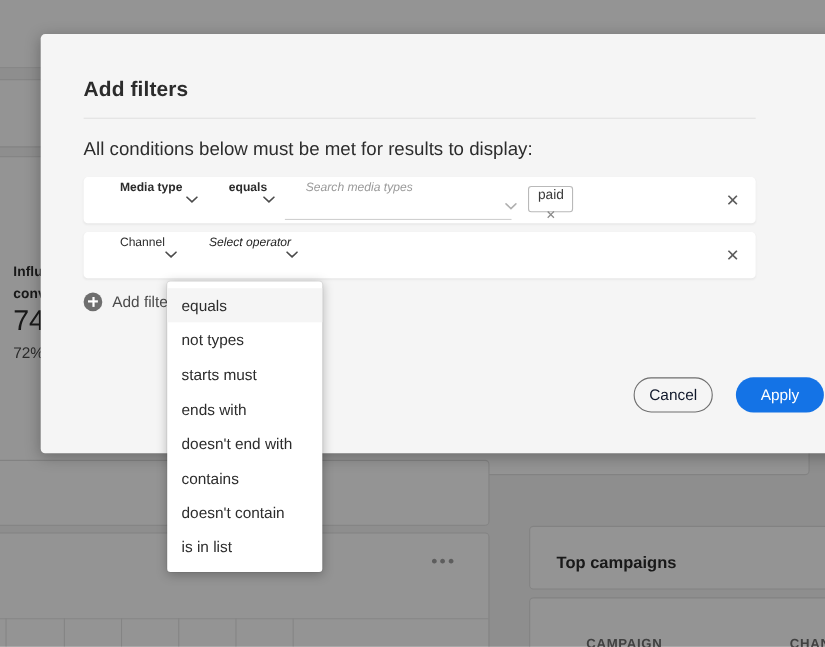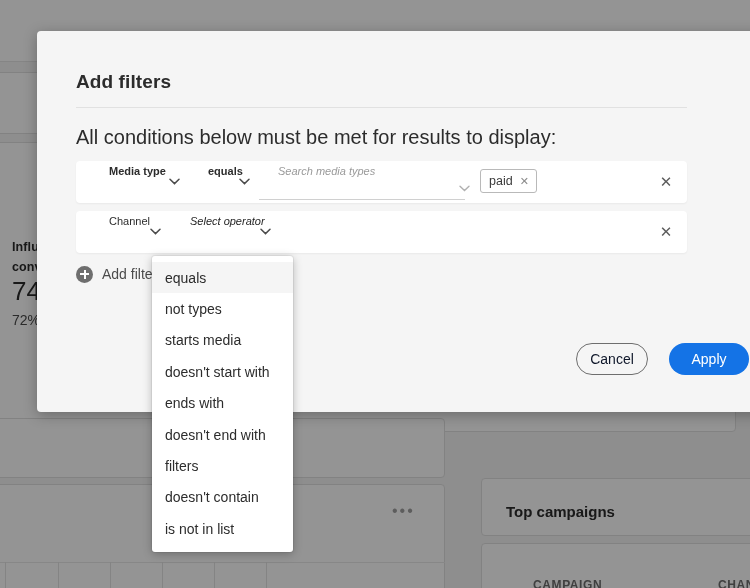--- a/index.html
+++ b/index.html
@@ -118,21 +118,21 @@
   }
   .modal-rule {
     position: absolute;
     left: 39px; top: 76px;
     width: 611px; height: 1px;
     background: #e1e1e1;
   }
   .modal-subtitle {
     position: absolute;
     left: 39px; top: 95px;
-    font-size: 20px;
+    font-size: 17px;
     color: #2c2c2c;
   }
 
   .filter-row {
     position: absolute;
     left: 39px;
     width: 611px;
     height: 42px;
     background: #ffffff;
     border-radius: 4px;
@@ -175,20 +175,21 @@
     position: absolute;
     top: 8px;
     height: 24px;
     border: 1px solid #b9b9b9;
     border-radius: 3px;
     background: #ffffff;
     display: flex;
     align-items: center;
     gap: 7px;
     padding: 0 7px 0 8px;
+    flex-direction: column;
   }
   .tag-label {
     font-size: 12.5px;
     color: #3a3a3a;
   }
   .tag-x {
     font-size: 11px;
     color: #8a8a8a;
     line-height: 1;
   }
@@ -389,20 +390,19 @@
     <span id="add-filter-label">Add filter</span>
   </div>
 
   <div class="btn" id="cancel-button">Cancel</div>
   <div class="btn" id="apply-button">Apply</div>
 </div>
 
 <div id="operator-menu">
     <div class="menu-item selected">equals</div>
     <div class="menu-item">not types</div>
-    <div class="menu-item">starts media</div>
-    <div class="menu-item">doesn't start with</div>
+    <div class="menu-item">starts must</div>
     <div class="menu-item">ends with</div>
     <div class="menu-item">doesn't end with</div>
-    <div class="menu-item">filters</div>
+    <div class="menu-item">contains</div>
     <div class="menu-item">doesn't contain</div>
-    <div class="menu-item">is not in list</div>
+    <div class="menu-item">is in list</div>
   </div>
 
 </body></html>

